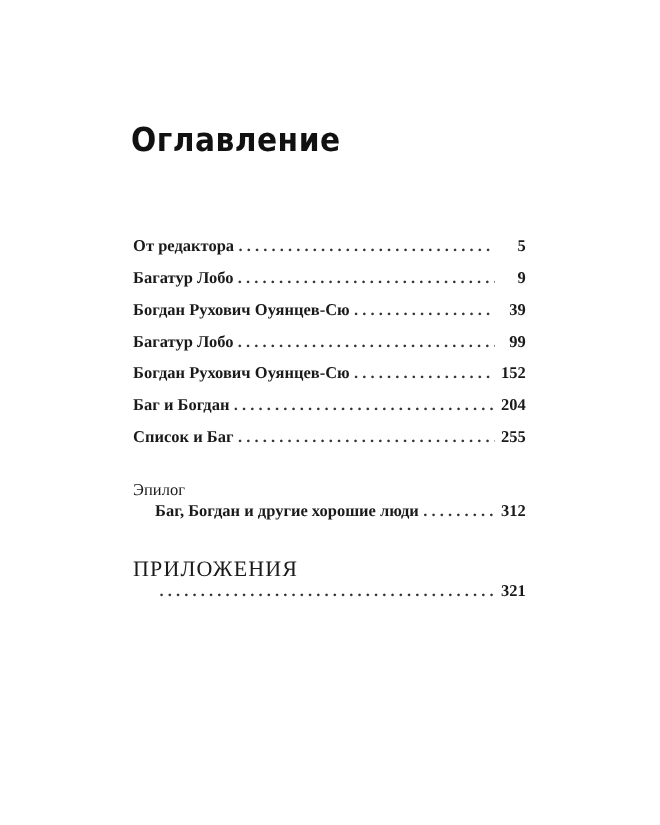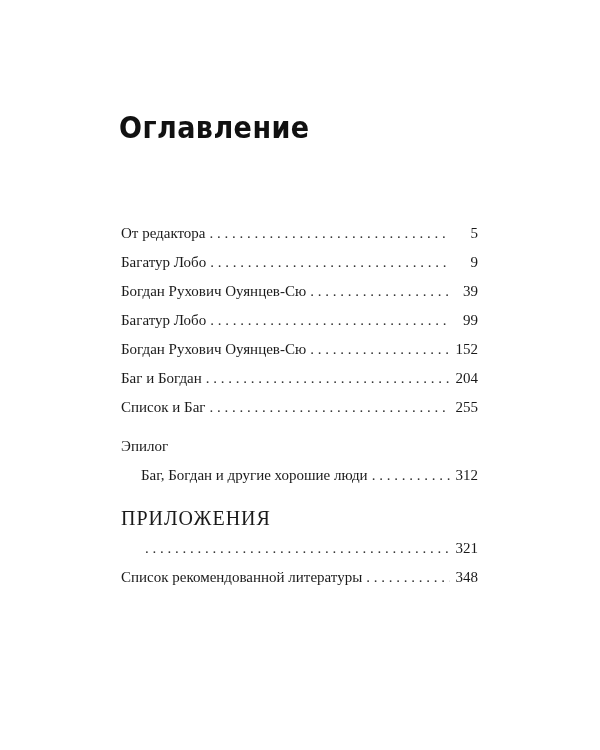--- a/index.html
+++ b/index.html
@@ -2,21 +2,21 @@
 <html><head>
   <meta charset="utf-8">
   <style>
     html, body { margin: 0; padding: 0; background: #ffffff; }
     body { width: 600px; height: 750px; position: relative; overflow: hidden;
            font-family: "DejaVu Serif", "Liberation Serif", serif; color: #1a1a1a; }
     .title { position: absolute; left: 119px; top: 110px; font-family: "DejaVu Sans", sans-serif;
              font-weight: bold; font-size: 30px; letter-spacing: 0.5px; color: #111; transform: scaleX(0.9); transform-origin: left; }
     .toc { position: absolute; left: 121px; width: 357px; top: 214px;
            font-family: "Liberation Serif", serif; font-size: 15px; }
-    .row { display: flex; align-items: flex-end; height: 29px; line-height: 20px; }
+    .row { display: flex; align-items: flex-start; height: 29px; line-height: 20px; font-weight: bold; }
     .row .t { white-space: nowrap; }
     .row .dots { flex: 1; overflow: hidden; white-space: nowrap; margin: 0 4px; letter-spacing: 3px; color: #333; }
     .row .dots::after { content: ". . . . . . . . . . . . . . . . . . . . . . . . . . . . . . . . . . . . . . . . . . . . . . . . . . . . . . . . . . . . ."; letter-spacing: 0; }
     .row .p { min-width: 24px; text-align: right; white-space: nowrap; }
     .head-line { height: 18px; line-height: 18px; margin-top: 20px; }
     .row.after-head { height: 30px; margin-left: 20px; }
     .section { height: 19px; line-height: 19px; margin-top: 24px; letter-spacing: 1px; font-size: 20px; }
   </style>
 </head>
 <body>
@@ -65,18 +65,13 @@
     <span class="t">Баг, Богдан и другие хорошие люди</span>
     <span class="dots"></span>
     <span class="p">312</span>
   </div>
 
   <div class="section">ПРИЛОЖЕНИЯ</div>
   <div class="row after-head">
     <span class="dots"></span>
     <span class="p">321</span>
   </div>
-  <div class="row">
-    <span class="t">Список рекомендованной литературы</span>
-    <span class="dots"></span>
-    <span class="p">348</span>
-  </div>
 </div>
 
 </body></html>

